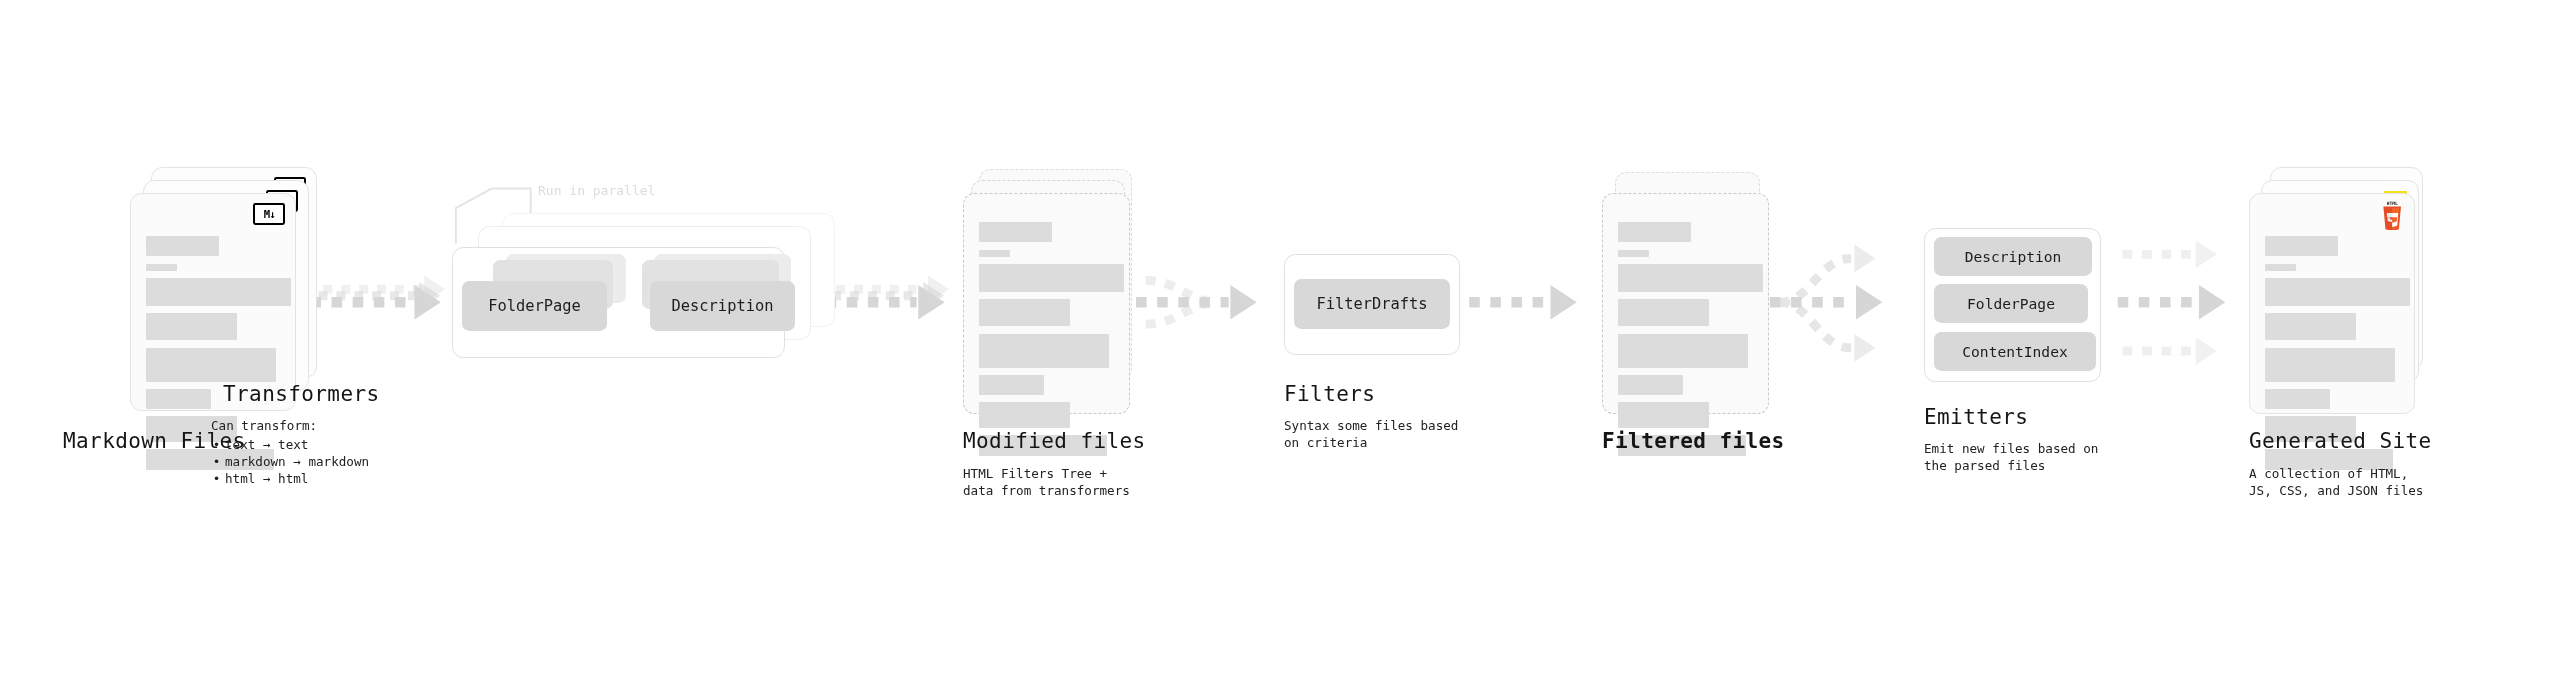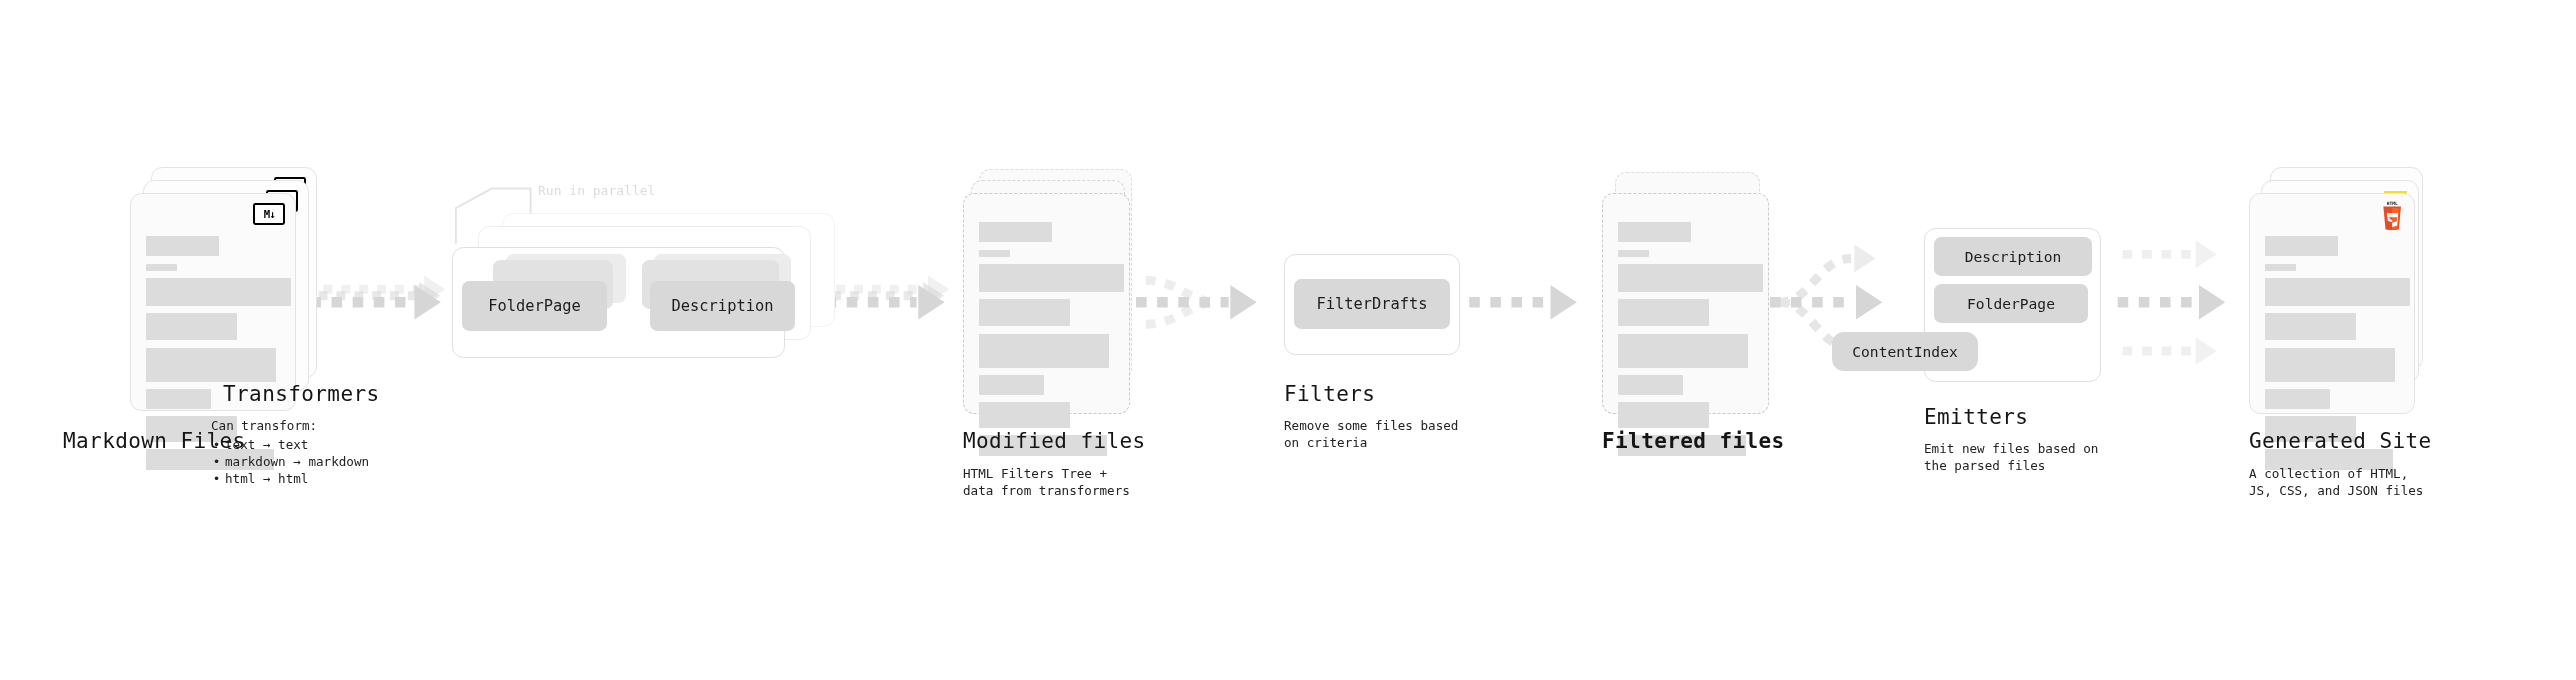--- a/index.html
+++ b/index.html
@@ -342,21 +342,21 @@
     </div>
     <div class="cap-title" style="left:963px; top:429px;">Modified files</div>
     <div class="cap-sub" style="left:963px; top:465px;">HTML Filters Tree +
 data from transformers</div>
   </div>
 
   <div>
     <div class="procbox" style="left:1284px; top:254px; width:176px; height:101px;"></div>
     <div class="chip" style="left:1294px; top:279px; width:156px; height:50px;">FilterDrafts</div>
     <div class="cap-title" style="left:1284px; top:382px;">Filters</div>
-    <div class="cap-sub" style="left:1284px; top:417px;">Remove some files based
+    <div class="cap-sub" style="left:1284px; top:417px;">Syntax some files based
 on criteria</div>
   </div>
 
   <div>
     <div class="filecard dashed" style="left:1615px; top:172px; width:145px; height:203px; border-color:#dedede;"></div>
     <div class="filecard dashed" style="left:1602px; top:193px; width:167px; height:221px;">
       <div class="card-body" style="top:28px;">
         <div class="bar" style="width:73px;  height:20.3px;"></div>
         <div class="bar" style="width:31px;  height:7.3px;"></div>
         <div class="bar" style="width:145px; height:28px;"></div>
@@ -367,21 +367,21 @@
         <div class="bar" style="width:128px; height:21px;"></div>
       </div>
     </div>
     <div class="cap-title" style="left:1602px; top:429px;font-weight:bold;">Filtered files</div>
   </div>
 
   <div>
     <div class="procbox" style="left:1924px; top:228px; width:177px; height:154px;"></div>
     <div class="chip" style="left:1934px; top:237px; width:158px; height:39px; font-size:14.6px;">Description</div>
     <div class="chip" style="left:1934px; top:284px; width:154px; height:39px; font-size:14.6px;">FolderPage</div>
-    <div class="chip" style="left:1832px; top:332px; width:146px; height:39px; font-size:14.6px;border-radius:12px;">ContentIndex</div>
+    <div class="chip" style="left:1934px; top:332px; width:162px; height:39px; font-size:14.6px;">ContentIndex</div>
     <div class="cap-title" style="left:1924px; top:405px;">Emitters</div>
     <div class="cap-sub" style="left:1924px; top:440px;">Emit new files based on
 the parsed files</div>
   </div>
 
   <div>
     <div class="filecard ghost" style="left:2270px; top:167px; width:153px; height:203px;">
       <div class="badge-css">CSS</div>
     </div>
     <div class="filecard ghost" style="left:2261px; top:180px; width:158px; height:203px;">

